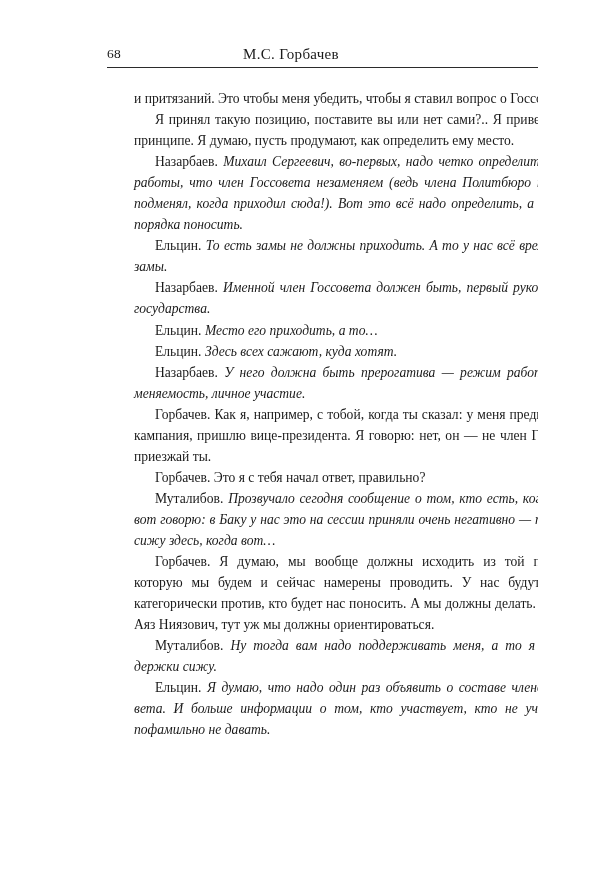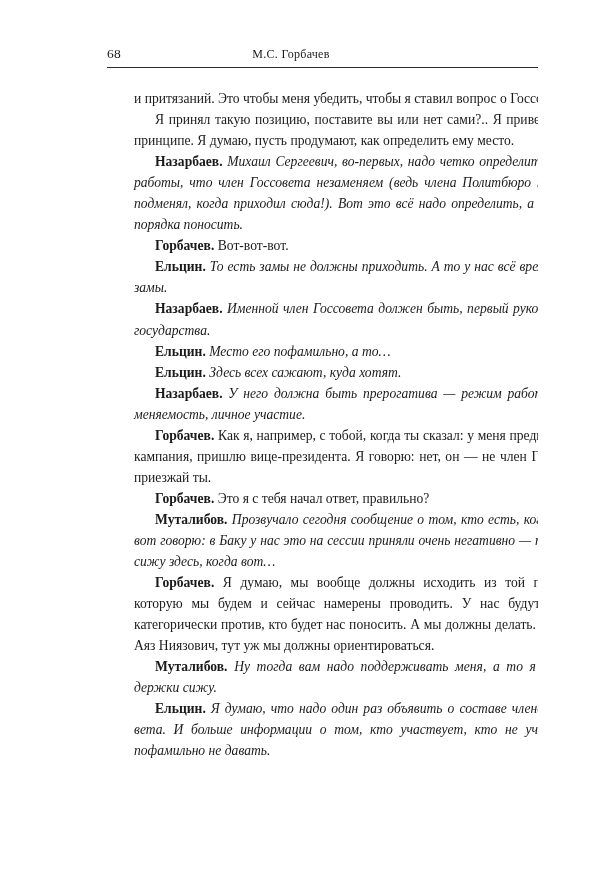--- a/index.html
+++ b/index.html
@@ -35,21 +35,21 @@
     font-size: 13.5px;
     line-height: 18px;
     letter-spacing: 0.2px;
   }
   .head-title {
     position: absolute;
     left: 0;
     right: 0;
     top: 0;
     text-align: center;
-    font-size: 12px;
+    font-size: 15px;
     line-height: 18px;
     letter-spacing: 0.3px;
   }
   .head-rule {
     position: absolute;
     left: 45px;
     width: 492px;
     top: 67px;
     height: 1px;
     background: #2b2b2b;
@@ -71,21 +71,21 @@
     hyphens: manual;
     -webkit-hyphens: manual;
   }
   p.para.flush {
     text-indent: 0;
   }
   p.para:last-child {
     text-align: left;
   }
   .speaker {
-    font-weight: bold;
+    font-weight: normal;
   }
   .ital {
     font-style: italic;
   }
   .rom {
     font-style: normal;
   }
 </style>
 </head>
 <body style="color: rgb(26, 26, 26);">
@@ -96,24 +96,23 @@
     <span class="folio">68</span>
     <span class="head-title">М.С. Горбачев</span>
   </div>
 
   <div class="head-rule" style="background: rgb(43, 43, 43);"></div>
 
   <div class="textblock">
       <p class="para flush"><span class="rom">и притязаний. Это чтобы меня убедить, чтобы я ставил вопрос о Гос­совете.</span></p>
       <p class="para"><span class="rom">Я принял такую позицию, поставите вы или нет сами?.. Я привет­ствую в принципе. Я думаю, пусть продумают, как определить ему место.</span></p>
       <p class="para"><span class="speaker">Назарбаев.</span> <span class="ital">Михаил Сергеевич, во-первых, надо четко определить режим работы, что член Госсовета незаменяем (ведь члена Политбюро никто не подменял, когда приходил сюда!). Вот это всё надо определить, а то у нас порядка поносить.</span></p>
-      <p class="para"><span class="speaker">Горбачев.</span> <span class="rom">Вот-вот-вот.</span></p>
       <p class="para"><span class="speaker">Ельцин.</span> <span class="ital">То есть замы не должны приходить. А то у нас всё время будут замы.</span></p>
       <p class="para"><span class="speaker">Назарбаев.</span> <span class="ital">Именной член Госсовета должен быть, первый руководи­тель государства.</span></p>
-      <p class="para"><span class="speaker">Ельцин.</span> <span class="ital">Место его пофамильно, а то…</span></p>
+      <p class="para"><span class="speaker">Ельцин.</span> <span class="ital">Место его приходить, а то…</span></p>
       <p class="para"><span class="speaker">Ельцин.</span> <span class="ital">Здесь всех сажают, куда хотят.</span></p>
       <p class="para"><span class="speaker">Назарбаев.</span> <span class="ital">У него должна быть прерогатива — режим работы, неза­меняемость, личное участие.</span></p>
       <p class="para"><span class="speaker">Горбачев.</span> <span class="rom">Как я, например, с тобой, когда ты сказал: у меня пред­выборная кампания, пришлю вице-президента. Я говорю: нет, он — не член Госсовета, приезжай ты.</span></p>
       <p class="para"><span class="speaker">Горбачев.</span> <span class="rom">Это я с тебя начал ответ, правильно?</span></p>
       <p class="para"><span class="speaker">Муталибов.</span> <span class="ital">Прозвучало сегодня сообщение о том, кто есть, кого нет. Я вот говорю: в Баку у нас это на сессии приняли очень негатив­но — то, что я сижу здесь, когда вот…</span></p>
       <p class="para"><span class="speaker">Горбачев.</span> <span class="rom">Я думаю, мы вообще должны исходить из той полити­ки, которую мы будем и сейчас намерены проводить. У нас будут те, кто категорически против, кто будет нас поносить. А мы должны де­лать. Поэтому, Аяз Ниязович, тут уж мы должны ориентироваться.</span></p>
       <p class="para"><span class="speaker">Муталибов.</span> <span class="ital">Ну тогда вам надо поддерживать меня, а то я без под­держки сижу.</span></p>
       <p class="para"><span class="speaker">Ельцин.</span> <span class="ital">Я думаю, что надо один раз объявить о составе членов Госсо­вета. И больше информации о том, кто участвует, кто не участвует, пофамильно не давать.</span></p>
       <p class="para"> </p>
     </div>

